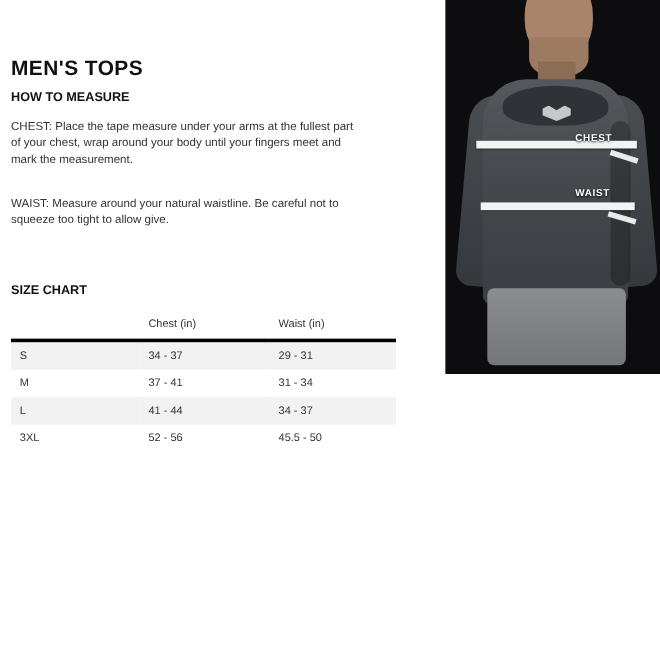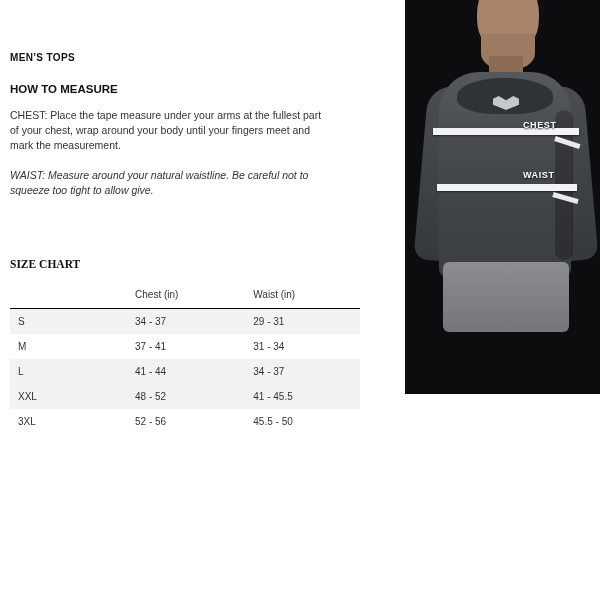--- a/index.html
+++ b/index.html
@@ -21,21 +21,21 @@
     height: 600px;
     background: #ffffff;
   }
 
   
   .photo {
     position: absolute;
     right: 0;
     top: 0;
     width: 195px;
-    height: 394px;
+    height: 340px;
     background: #000000;
     overflow: hidden;
   }
   .photo-inner {
     position: absolute;
     inset: 0;
     background: #0d0d0f;
   }
   
   .head {
@@ -159,21 +159,21 @@
   }
   .band-tail.chest { left: 150px; top: 136px; width: 26px; transform: rotate(18deg); }
   .band-tail.waist { left: 148px; top: 192px; width: 26px; transform: rotate(16deg); }
 
   
   h1.title {
     position: absolute;
     left: 10px;
     top: 52px;
     margin: 0;
-    font-size: 10px;
+    font-size: 19px;
     font-weight: bold;
     letter-spacing: .4px;
     color: #111;
   }
   h2.subtitle {
     position: absolute;
     left: 10px;
     top: 83px;
     margin: 0;
     font-size: 11.5px;
@@ -182,51 +182,50 @@
   }
   .para {
     position: absolute;
     left: 10px;
     width: 320px;
     font-size: 10.5px;
     line-height: 15px;
     color: #333;
   }
   .para.p1 { top: 108px; }
-  .para.p2 { top: 168px; font-style: italic; }
+  .para.p2 { top: 178px; }
   .para.p3 { top: 202px; }
 
   h2.chart-title {
     position: absolute;
     left: 10px;
     top: 258px;
     margin: 0;
     font-size: 11.5px;
     font-weight: bold;
     color: #111;
-    font-family: Liberation Serif, serif;
   }
 
   
   table.size-chart {
     position: absolute;
     left: 10px;
     top: 283px;
     width: 350px;
     border-collapse: collapse;
     font-size: 10px;
     color: #333;
   }
   table.size-chart th {
     text-align: left;
     font-weight: normal;
     padding: 6px 8px 8px 8px;
     color: #333;
     font-size: 10px;
-    border-bottom: 1px solid #000000;
+    border-bottom: 3px solid #000000;
   }
   table.size-chart td {
     padding: 7px 8px;
     font-size: 10px;
   }
   table.size-chart th.c0, table.size-chart td.c0 { width: 118px; }
   table.size-chart th.c1, table.size-chart td.c1 { width: 118px; }
   table.size-chart th.c2, table.size-chart td.c2 { width: 114px; margin-left: 46px; }
   table.size-chart tbody tr.alt td { background: #f2f2f2; }
 </style>
@@ -282,25 +281,20 @@
       <tr>
         <td class="c0">M</td>
         <td class="c1">37 - 41</td>
         <td class="c2">31 - 34</td>
       </tr>
       <tr class="alt">
         <td class="c0">L</td>
         <td class="c1">41 - 44</td>
         <td class="c2">34 - 37</td>
       </tr>
-      <tr class="alt">
-        <td class="c0">XXL</td>
-        <td class="c1">48 - 52</td>
-        <td class="c2">41 - 45.5</td>
-      </tr>
       <tr>
         <td class="c0">3XL</td>
         <td class="c1">52 - 56</td>
         <td class="c2">45.5 - 50</td>
       </tr>
     </tbody>
   </table>
 
 </div>
 

